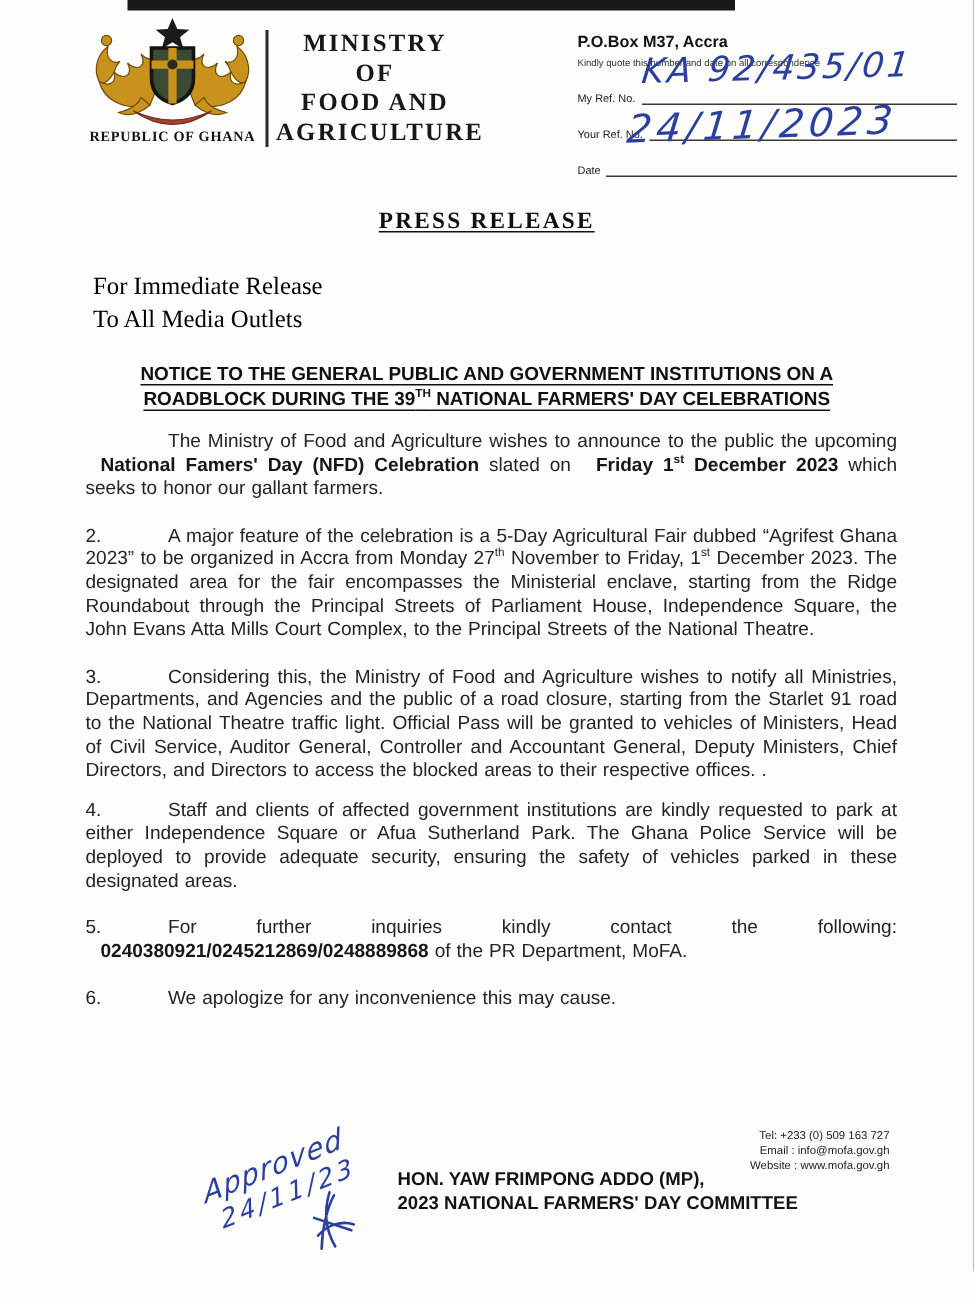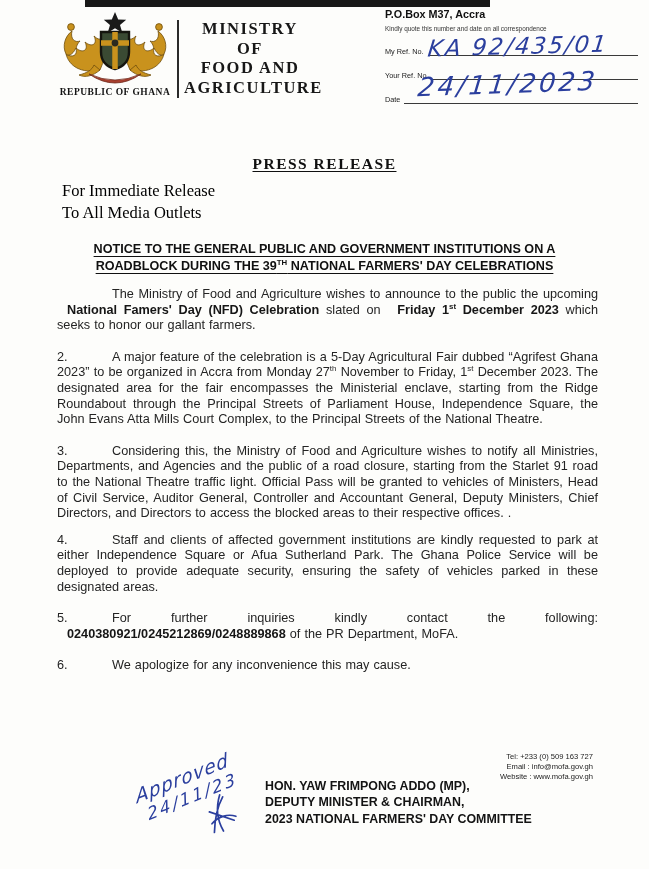--- a/index.html
+++ b/index.html
@@ -14,34 +14,34 @@
   
   .crest { position:absolute; left:58px; top:12px; width:114px; text-align:center; }
   .crest svg { display:block; margin:0 auto; }
   .crest-caption { font-family:"Liberation Serif",serif; font-weight:700; font-size:9.5px;
     letter-spacing:.5px; margin-top:1px; white-space:nowrap; color:#141414; }
   .vdiv { position:absolute; left:177px; top:20px; width:2px; height:78px; background:#2a2a2a; }
   .ministry { position:absolute; left:184px; top:19px; width:132px; text-align:center;
     font-family:"Liberation Serif",serif; font-weight:600; font-size:16.5px;
     letter-spacing:1.5px; line-height:19.5px; color:#171717; }
 
-  .refblock { position:absolute; left:385px; top:8px; width:253px; }
+  .refblock { position:absolute; left:385px; top:22px; width:253px; }
   .addr { font-size:10.8px; font-weight:700; line-height:13.5px; color:#101010; }
   .note { font-size:6.4px; color:#333; margin-top:3px; white-space:nowrap; }
   .refrow { display:flex; align-items:flex-end; margin-top:15px; }
   .reflabel { font-size:7.3px; color:#222; white-space:nowrap; }
   .refline { flex:1; border-bottom:1.2px solid #3a3a3a; height:9px; margin-left:4px; }
   .hw { font-family:"DejaVu Sans",sans-serif; font-style:italic; color:var(--pen,#2b3f9e); }
   .hw-ref  { position:absolute; left:428px; top:33px; font-size:23px; letter-spacing:2px;
     transform:rotate(-1.5deg) skewX(-8deg); white-space:nowrap; }
   .hw-date { position:absolute; left:418px; top:69px; font-size:26px; letter-spacing:3px;
     transform:rotate(-2deg) skewX(-8deg); white-space:nowrap; }
 
   
-  .press-title { position:absolute; left:0; top:155px; width:100%; text-align:center; }
+  .press-title { position:absolute; left:0; top:139px; width:100%; text-align:center; }
   .press-title span { font-family:"Liberation Serif",serif; font-weight:700; font-size:15.5px;
     letter-spacing:1.5px; text-decoration:underline; text-underline-offset:2px; color:#101010; }
   .release { position:absolute; left:62px; top:180px; font-family:"Liberation Serif",serif;
     font-size:16.5px; line-height:21.5px; color:#000000; }
   .notice { position:absolute; left:54px; top:241px; width:541px; text-align:center;
     font-weight:700; font-size:12.6px; line-height:16.5px; color:#101010; }
   .notice > div { text-decoration:underline; text-underline-offset:2.5px; }
 
   
   .bodytext { position:absolute; left:57px; top:287px; width:541px; font-size:12.7px;
@@ -149,21 +149,20 @@
   </main>
 
   <div class="contact">
     <div>Tel: +233 (0) 509 163 727</div>
     <div>Email : info@mofa.gov.gh</div>
     <div>Website : www.mofa.gov.gh</div>
   </div>
 
   <div class="sig">
     <div>HON. YAW FRIMPONG ADDO (MP),</div>
-    <div>DEPUTY MINISTER &amp; CHAIRMAN,</div>
     <div>2023 NATIONAL FARMERS' DAY COMMITTEE</div>
   </div>
 
   <div class="approval">
     <div class="hw a1">Approved</div>
     <div class="hw a2">24/11/23</div>
     <svg class="flourish" width="36" height="38" viewBox="0 0 36 38" aria-hidden="true">
       <path d="M7 34 C13 20 22 9 28 4 M26 1 C18 11 14 23 16 36 M8 25 C16 21 26 21 33 27 M10 13 L30 30" stroke="var(--pen,#2b3f9e)" stroke-width="1.7" fill="none" stroke-linecap="round"></path>
     </svg>
   </div>

